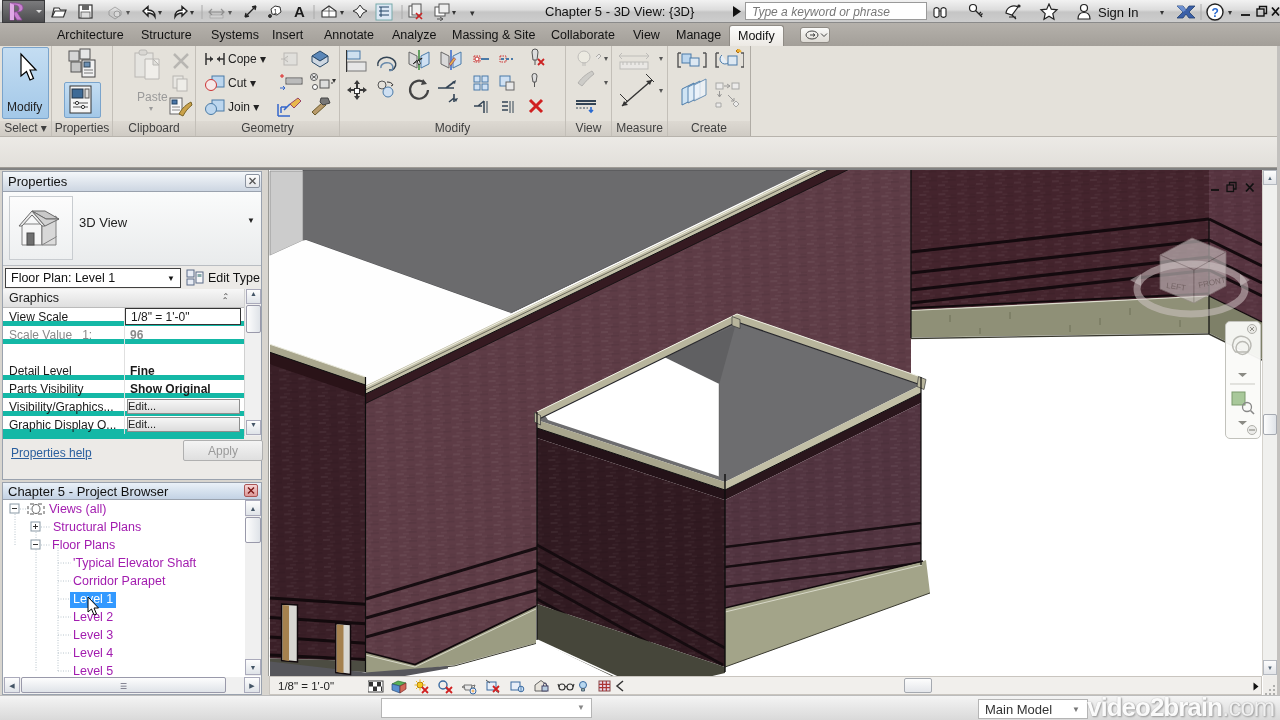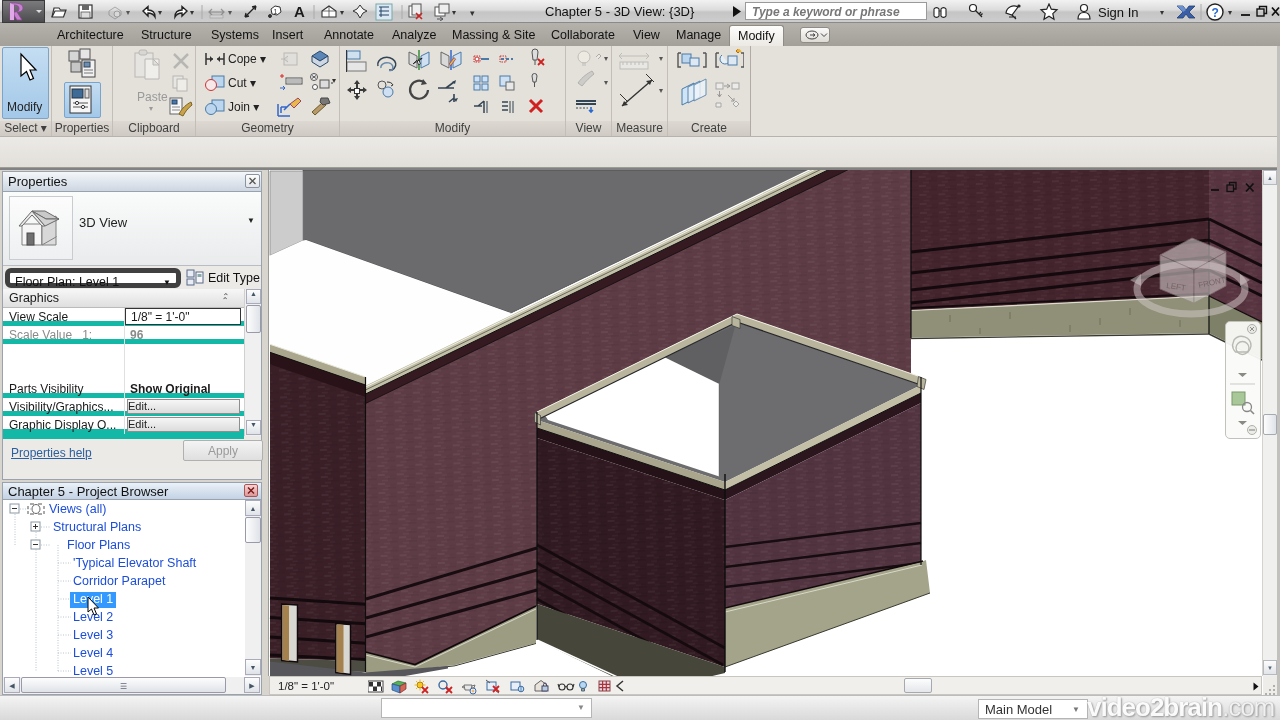--- a/index.html
+++ b/index.html
@@ -9,21 +9,21 @@
 
 
 #titlebar { left:0; top:0; width:1280px; height:23px;
   background:linear-gradient(#f2f2f2,#dcdcdc 45%,#c5c5c5 55%,#cdcdcd);
   border-bottom:1px solid #8a8a8a; }
 #rlogo { left:2px; top:0px; width:43px; height:23px;
   background:linear-gradient(#7b7b7d,#4c4c4e); border:1px solid #3a3a3c; }
 #title-text { left:545px; top:4px; font-size:13px; color:#111; }
 #searchbox { left:745px; top:2px; width:182px; height:18px; background:#fff;
   border:1px solid #9a9a9a; font-size:12px; font-style:italic; color:#777;
-  padding:2px 0 0 6px;font-weight:bold; }
+  padding:2px 0 0 6px; }
 
 
 #tabbar { left:0; top:23px; width:1280px; height:23px;
   background:linear-gradient(#b5b1ab,#a39f99); }
 .tab { position:absolute; top:2px; height:21px; font-size:12.5px; color:#111;
   padding:3px 8px 0 8px; }
 .tab.active { background:linear-gradient(#fdfdfc,#ece9e4); border-radius:3px 3px 0 0;
   border:1px solid #8f8b85; border-bottom:none; }
 
 
@@ -54,21 +54,21 @@
 .prow .lab { position:absolute; left:6px; top:2px; }
 .prow .val { position:absolute; left:127px; top:2px;font-weight:bold; }
 .editbtn { position:absolute; left:124px; top:1px; width:113px; height:15px;
   background:linear-gradient(#f6f6f6,#dcdcdc); border:1px solid #8e8e8e; font-size:11px;
   text-align:left; color:#222; }
 #phelp { left:8px; top:254px; font-size:12px; color:#2b5f9e; text-decoration:underline; }
 #applybtn { left:180px; top:248px; width:80px; height:21px; background:linear-gradient(#f4f4f4,#dfdfdf);
   border:1px solid #b0b0b0; border-radius:2px; color:#9a9a9a; font-size:12px; text-align:center; padding-top:3px; }
 
 #pbrowser { left:2px; top:500px; width:260px; height:195px; background:#fff; border:1px solid #9aa2ae; border-top:none; }
-.titem { position:absolute; font-size:12.5px; color:#1d4ed8; white-space:nowrap; }
+.titem { position:absolute; font-size:12.5px; color:#a21caf; white-space:nowrap; }
 
 
 #drawtop { left:0px; top:168px; width:1280px; height:2px; background:#828282; }
 #drawarea { left:269px; top:170px; width:993px; height:506px; background:#fff; }
 #vscroll { left:1262px; top:170px; width:15px; height:506px; background:#f0f0ee; border-left:1px solid #d5d2cc; }
 #viewbar { left:269px; top:676px; width:993px; height:19px; background:#f1efec; border:1px solid #c9c5bf; }
 
 
 #statusbar { left:0; top:695px; width:1280px; height:25px;
   background:linear-gradient(#f4f4f4,#d9d9d9); border-top:1px solid #bcbcbc; }
@@ -545,21 +545,21 @@
             <polygon points="3,19 16,4 29,19 26,19 16,8 6,19" fill="#ececec" stroke="#6a6a6a"></polygon>
             <polygon points="16,4 30,12 43,12 29,4" fill="#c9c9c9" stroke="#6a6a6a"></polygon>
             <polygon points="29,19 16,4 30,12 43,12" fill="#d2d2d2" stroke="#6a6a6a"></polygon>
             <rect x="11" y="26" width="7" height="12" fill="#707070" stroke="#4a4a4a"></rect>
           </g>
         </svg>
       </div>
       <div class="abs" style="left:76px;top:23px;font-size:13px;color:#222;">3D View</div>
       <div class="abs" style="left:244px;top:24px;font-size:8px;color:#222;">▼</div>
     </div>
-    <div class="abs" style="left:2px;top:76px;width:176px;height:20px;background:#fff;border:5px solid #404040;border-radius:6px;font-size:12.5px;color:#111;padding:2px 0 0 5px;">Floor Plan: Level 1
+    <div class="abs" style="left:2px;top:76px;width:176px;height:20px;background:#fff;border:1px solid #404040;border-radius:0;font-size:12.5px;color:#111;padding:2px 0 0 5px;">Floor Plan: Level 1
       <span style="position:absolute;right:5px;top:5px;font-size:8px;">▼</span>
     </div>
     <div class="abs" style="left:183px;top:77px;width:18px;height:18px;">
       <svg width="18" height="18" viewBox="0 0 18 18">
         <rect x="1" y="1" width="7" height="7" fill="#e8ecf4" stroke="#5b6b87"></rect>
         <rect x="1" y="10" width="7" height="6" fill="#e8ecf4" stroke="#5b6b87"></rect>
         <rect x="10" y="3" width="7" height="11" fill="#f6f6f8" stroke="#5b6b87"></rect>
         <rect x="11.5" y="5" width="4" height="3" fill="#8aa"></rect>
       </svg>
     </div>
@@ -570,20 +570,24 @@
         <span class="lab" style="font-size:12.5px;">Graphics</span>
         <span style="position:absolute;right:8px;top:3px;font-size:8px;color:#333;">⌃<span style="position:relative;left:-7.5px;top:4px;">⌃</span></span>
       </div>
       <div class="prow" style="top:19px;">
           <span class="lab">View Scale</span>
         <div style="position:absolute;left:122px;top:0px;width:116px;height:17px;border:1px solid #333;background:#fff;font-size:12px;padding:1px 0 0 5px;">1/8" = 1'-0"</div>
       </div>
       <div class="prow" style="top:37px;">
           <span class="lab" style="color:#8a8a8a;">Scale Value&nbsp;&nbsp;&nbsp;1:</span>
           <span class="val" style="color:#8a8a8a;">96</span>
+        </div>
+      <div class="prow" style="top:73px;">
+          <span class="lab">Detail Level</span>
+          <span class="val">Fine</span>
         </div>
       <div class="prow" style="top:91px;">
           <span class="lab">Parts Visibility</span>
           <span class="val">Show Original</span>
         </div>
       <div class="prow" style="top:109px;">
           <span class="lab">Visibility/Graphics...</span>
           <div class="editbtn">Edit...</div>
         </div>
       <div class="prow" style="top:127px;">
@@ -639,21 +643,21 @@
 
       <g stroke="#555" fill="none">
         <path d="M27 4 h4 M35 4 h4 M27 14 h4 M35 14 h4 M25 6 v3 M25 11 v3 M41 6 v3 M41 11 v3"></path>
         <ellipse cx="33" cy="9" rx="4" ry="4.5" fill="none" stroke="#666"></ellipse>
       </g>
 
       <rect x="67" y="92" width="46" height="16" fill="#3399ff"></rect>
     </svg>
     <div class="titem" style="left:46px;top:2px;">Views (all)</div>
     <div class="titem" style="left:50px;top:20px;">Structural Plans</div>
-    <div class="titem" style="left:64px;top:38px;">Floor Plans</div>
+    <div class="titem" style="left:49px;top:38px;">Floor Plans</div>
     <div class="titem" style="left:70px;top:56px;">'Typical Elevator Shaft</div>
     <div class="titem" style="left:70px;top:74px;">Corridor Parapet</div>
     <div class="titem" style="left:70px;top:92px;color:#fff;">Level 1</div>
     <div class="titem" style="left:70px;top:110px;">Level 2</div>
     <div class="titem" style="left:70px;top:128px;">Level 3</div>
     <div class="titem" style="left:70px;top:146px;">Level 4</div>
     <div class="titem" style="left:70px;top:164px;">Level 5</div>
 
     <svg class="abs" style="left:83px;top:96px;" width="16" height="22" viewBox="0 0 16 22">
       <path d="M2 1 L2 16 L5.5 13 L8 19 L10.5 18 L8 12 L12.5 12 Z" fill="#fff" stroke="#000" stroke-width="1"></path>

